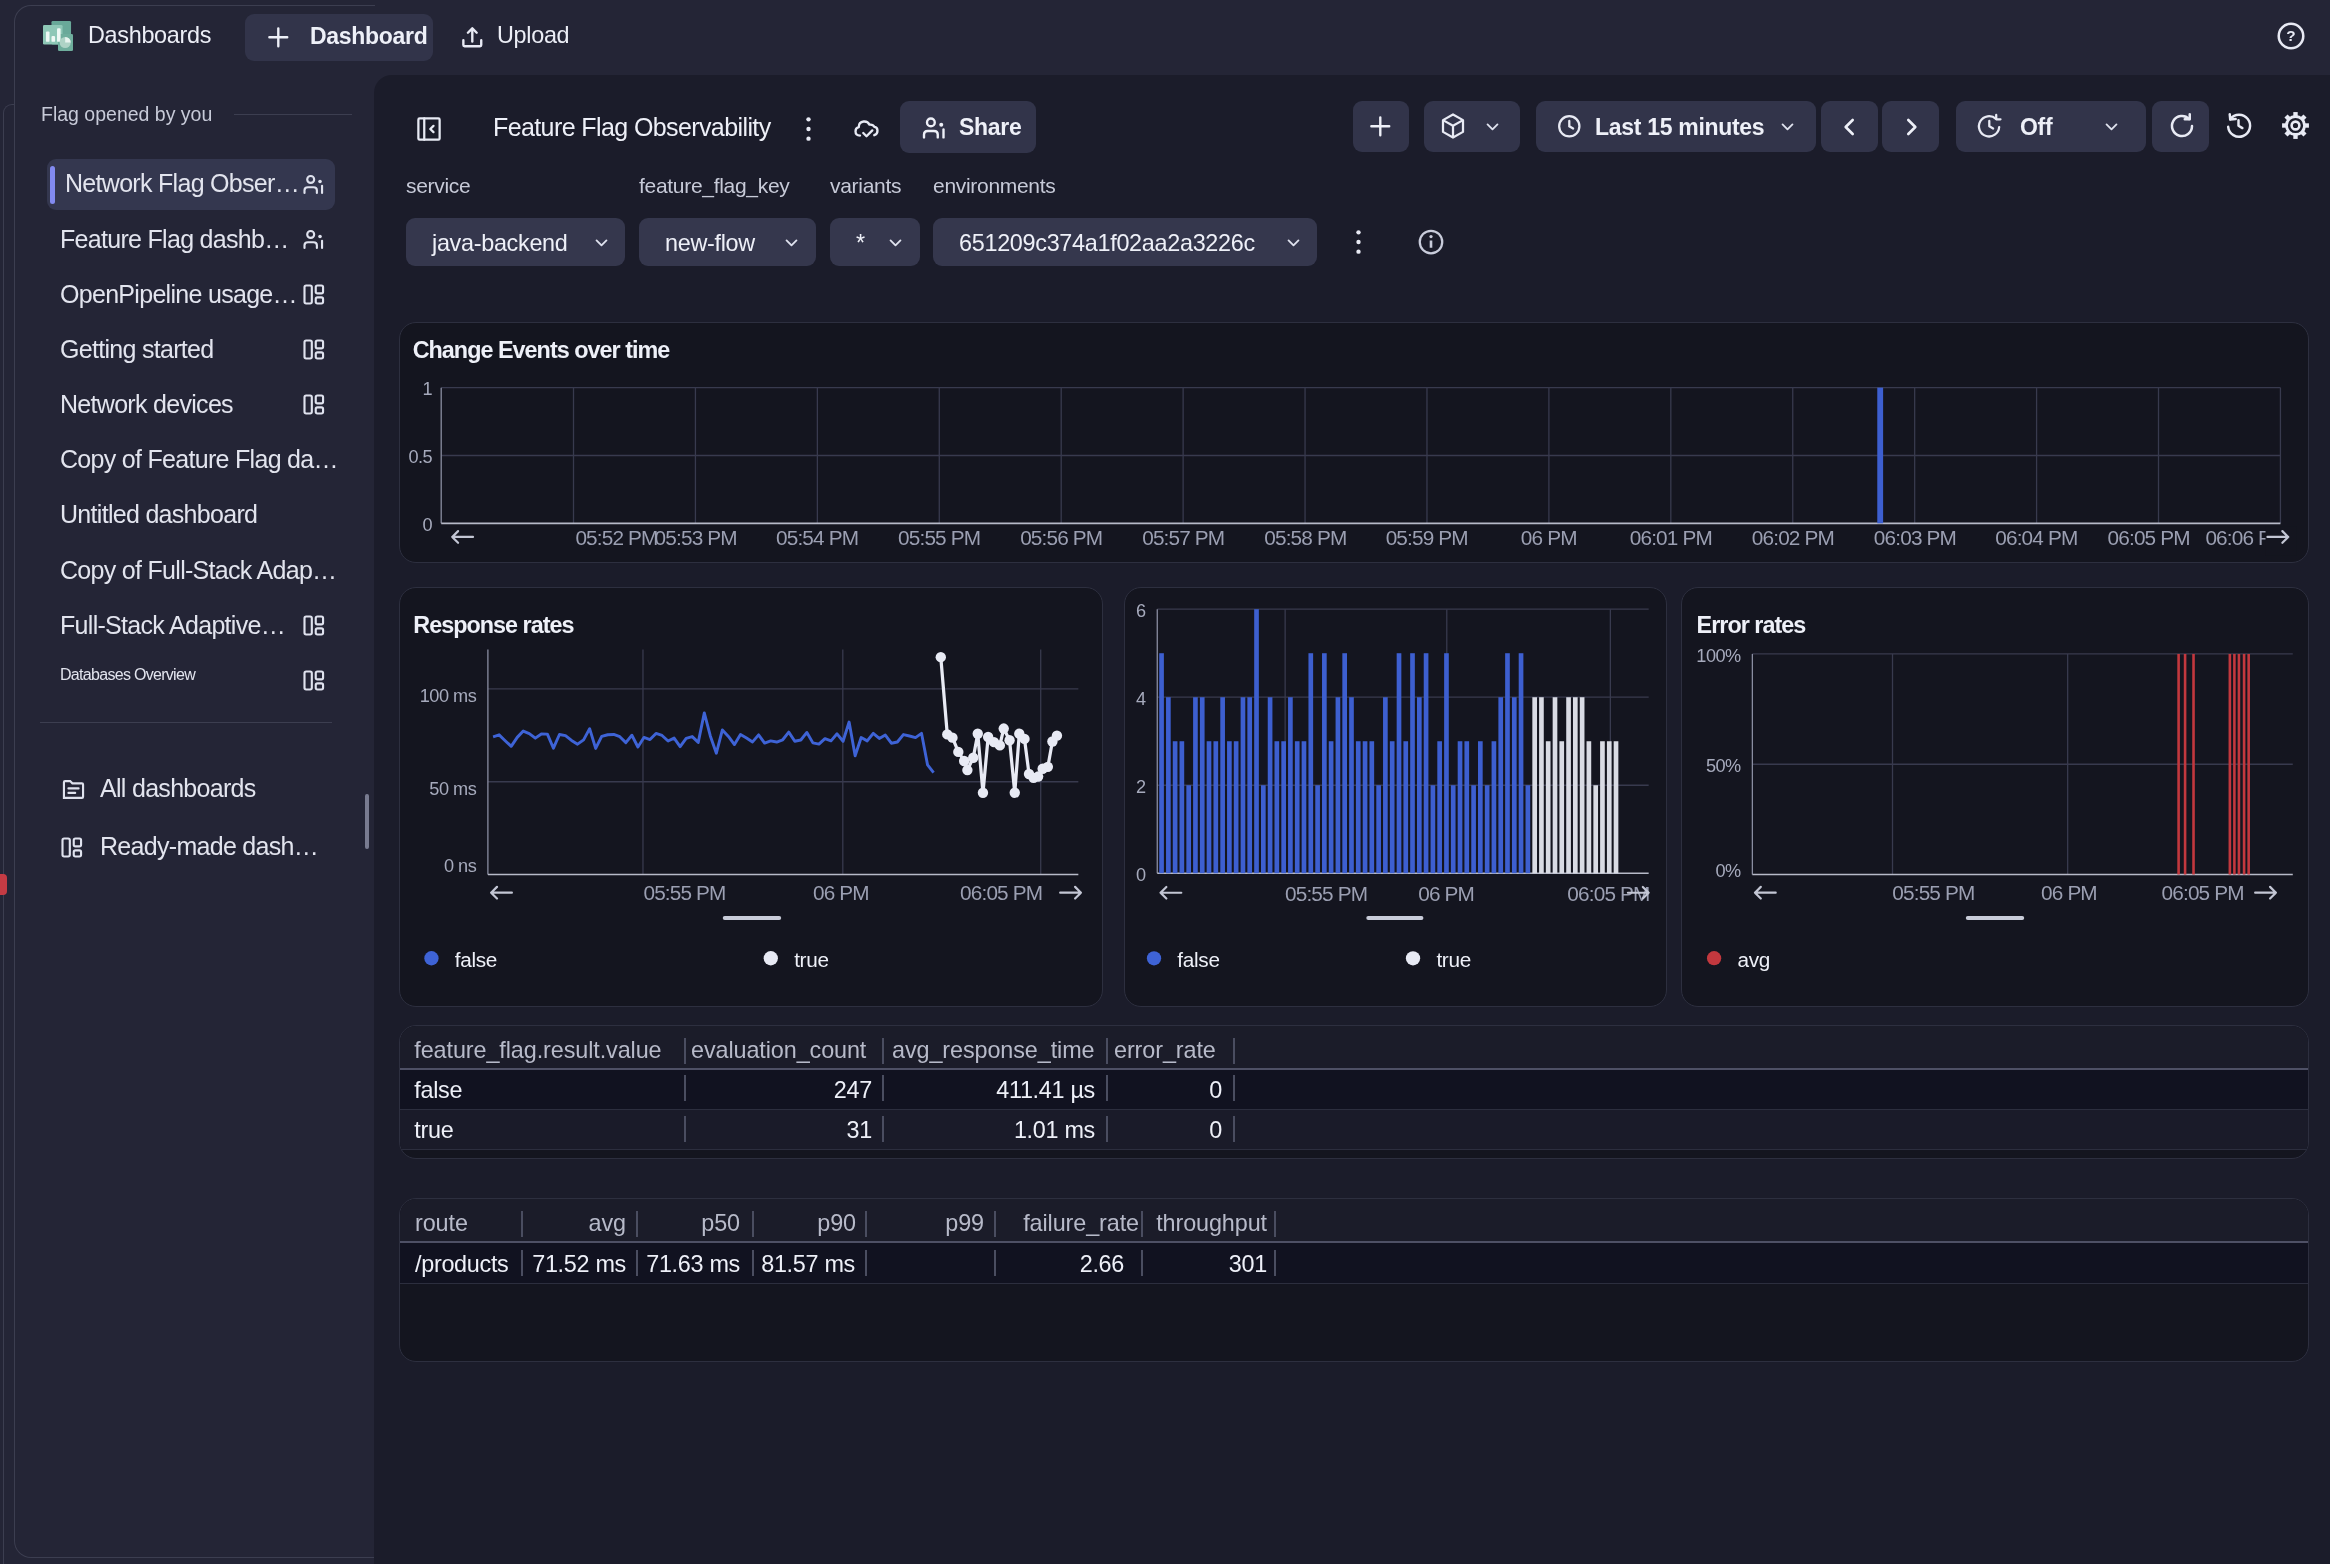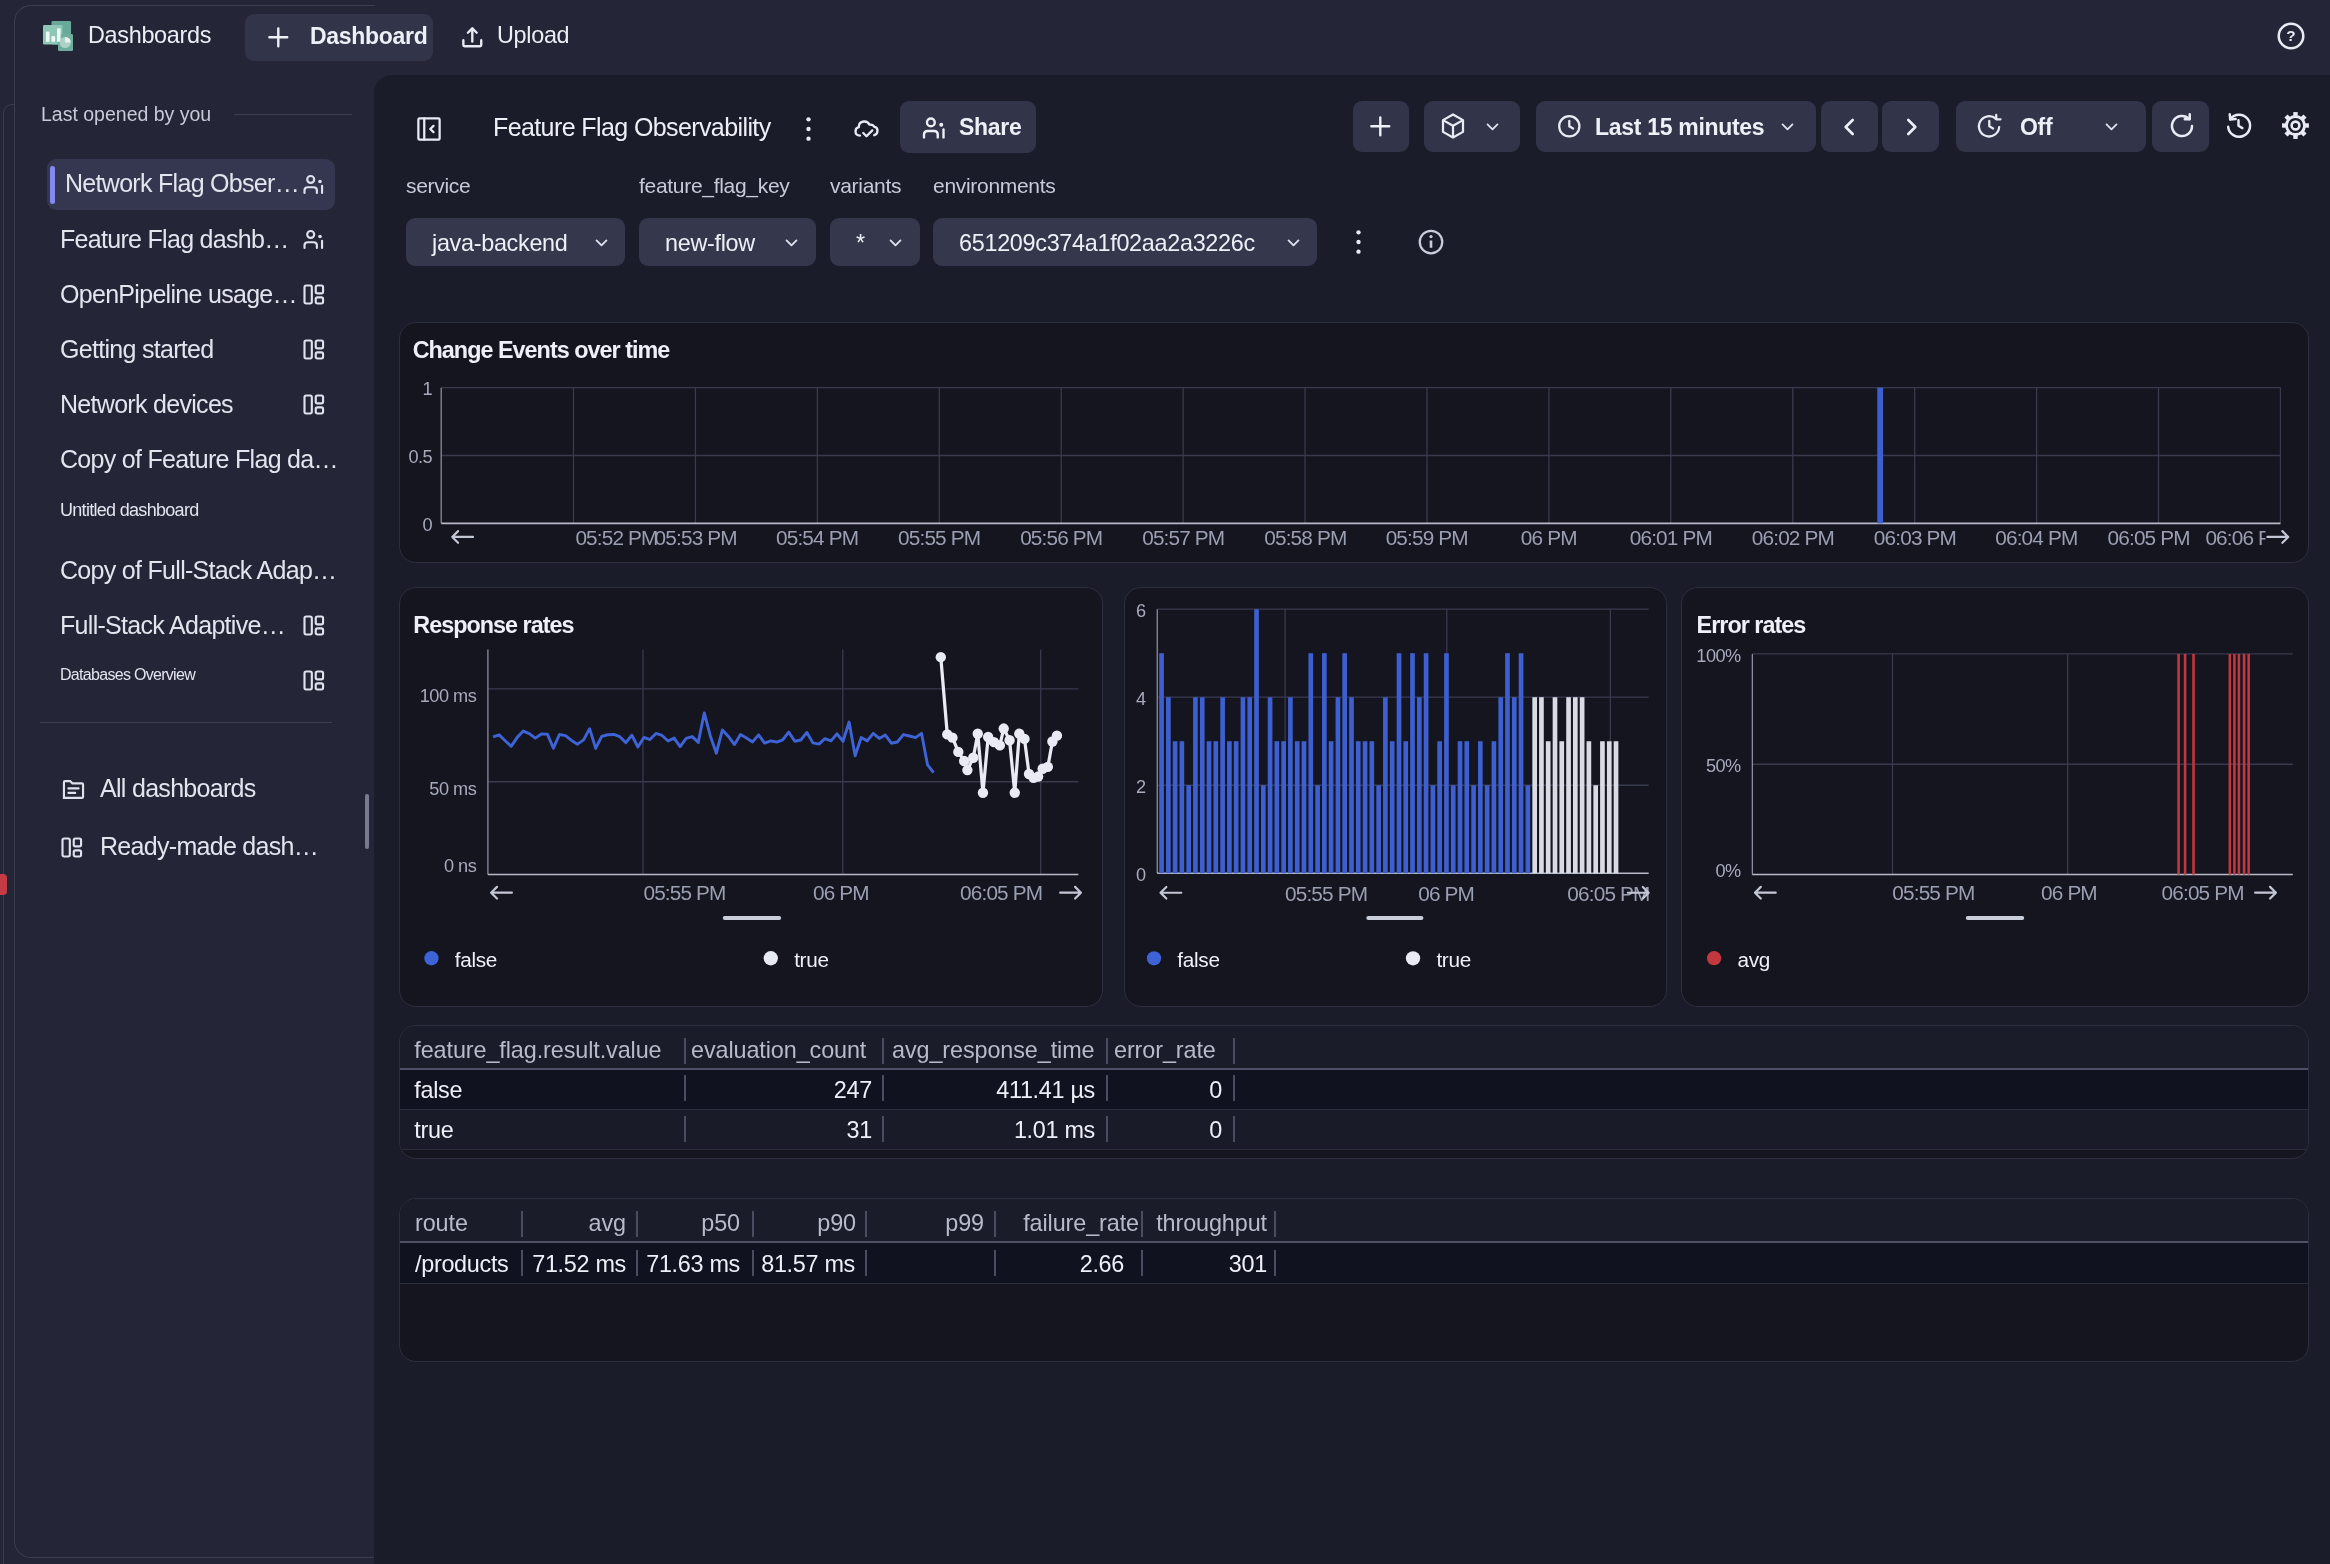--- a/index.html
+++ b/index.html
@@ -21,21 +21,21 @@
 <svg class="abs" style="left:458px;top:23.4px" width="28.6" height="28.6" viewBox="0 0 24 24" fill="none" stroke="#e8eaf4" stroke-width="2" stroke-linecap="round" stroke-linejoin="round">
     <path d="M4.5 14.5 L4.5 18.5 Q4.5 19.5 5.5 19.5 L18.5 19.5 Q19.5 19.5 19.5 18.5 L19.5 14.5"></path>
     <path d="M12 15.5 L12 5"></path>
     <path d="M8.3 8.2 L12 4.5 L15.7 8.2"></path>
   </svg>
 <div class="abs htxt" style="left:497px;top:22px">Upload</div>
 <svg class="abs" style="left:2275px;top:20px" width="32" height="32" viewBox="0 0 24 24">
     <circle cx="12" cy="12" r="9.2" fill="none" stroke="#e8eaf4" stroke-width="1.9"></circle>
     <text x="12" y="16.1" text-anchor="middle" fill="#e8eaf4" style="font:700 11.5px 'Liberation Sans',sans-serif">?</text>
   </svg>
-<div class="abs" style="left:41px;top:103px;font-size:19.5px;color:#c7cad8">Last opened by you</div>
+<div class="abs" style="left:41px;top:103px;font-size:19.5px;color:#c7cad8">Flag opened by you</div>
 <div class="abs" style="left:234px;top:114px;width:118px;height:1.3px;background:#3c3e50"></div>
 <div class="abs" style="left:47px;top:159px;width:288px;height:51px;background:#34374f;border-radius:9px"></div>
 <div class="abs" style="left:50px;top:166px;width:4.5px;height:38px;background:#828af0;border-radius:2.6px"></div>
 <div class="abs" style="left:65px;top:169px;font-size:25px;letter-spacing:-0.7px;color:#e2e4ee;white-space:nowrap">Network Flag Obser…</div>
 <svg class="abs" style="left:300px;top:171px" width="27" height="27" viewBox="0 0 24 24" fill="none" stroke="#dfe2ee" stroke-width="1.9" stroke-linecap="round">
     <circle cx="9.5" cy="7.5" r="3.1"></circle>
     <path d="M4 19.5 L4 17.2 Q4 14.4 7 14.4 L12 14.4 Q15 14.4 15 17.2 L15 19.5"></path>
     <circle cx="17.8" cy="9.3" r="1.6" fill="#dfe2ee" stroke="none"></circle>
     <path d="M19.6 13.2 L19.6 19.5"></path>
   </svg>
@@ -58,21 +58,21 @@
     <rect x="14" y="4" width="6.5" height="7" rx="1.5"></rect>
     <rect x="14" y="14.5" width="6.5" height="5.5" rx="1.5"></rect>
   </svg>
 <div class="abs" style="left:60px;top:390px;font-size:25px;letter-spacing:-0.7px;color:#e2e4ee;white-space:nowrap">Network devices</div>
 <svg class="abs" style="left:300px;top:391px" width="27" height="27" viewBox="0 0 24 24" fill="none" stroke="#dfe2ee" stroke-width="1.9">
     <rect x="4" y="4" width="6.5" height="16" rx="1.5"></rect>
     <rect x="14" y="4" width="6.5" height="7" rx="1.5"></rect>
     <rect x="14" y="14.5" width="6.5" height="5.5" rx="1.5"></rect>
   </svg>
 <div class="abs" style="left:60px;top:445px;font-size:25px;letter-spacing:-0.7px;color:#e2e4ee;white-space:nowrap">Copy of Feature Flag da…</div>
-<div class="abs" style="left:60px;top:500px;font-size:18px;letter-spacing:-0.7px;color:#e2e4ee;white-space:nowrap">Untitled dashboard</div>
+<div class="abs" style="left:60px;top:500px;font-size:25px;letter-spacing:-0.7px;color:#e2e4ee;white-space:nowrap">Untitled dashboard</div>
 <div class="abs" style="left:60px;top:556px;font-size:25px;letter-spacing:-0.7px;color:#e2e4ee;white-space:nowrap">Copy of Full-Stack Adap…</div>
 <div class="abs" style="left:60px;top:611px;font-size:25px;letter-spacing:-0.7px;color:#e2e4ee;white-space:nowrap">Full-Stack Adaptive…</div>
 <svg class="abs" style="left:300px;top:612px" width="27" height="27" viewBox="0 0 24 24" fill="none" stroke="#dfe2ee" stroke-width="1.9">
     <rect x="4" y="4" width="6.5" height="16" rx="1.5"></rect>
     <rect x="14" y="4" width="6.5" height="7" rx="1.5"></rect>
     <rect x="14" y="14.5" width="6.5" height="5.5" rx="1.5"></rect>
   </svg>
 <div class="abs" style="left:60px;top:666px;font-size:16px;letter-spacing:-0.7px;color:#e2e4ee;white-space:nowrap">Databases Overview</div>
 <svg class="abs" style="left:300px;top:667px" width="27" height="27" viewBox="0 0 24 24" fill="none" stroke="#dfe2ee" stroke-width="1.9">
     <rect x="4" y="4" width="6.5" height="16" rx="1.5"></rect>

